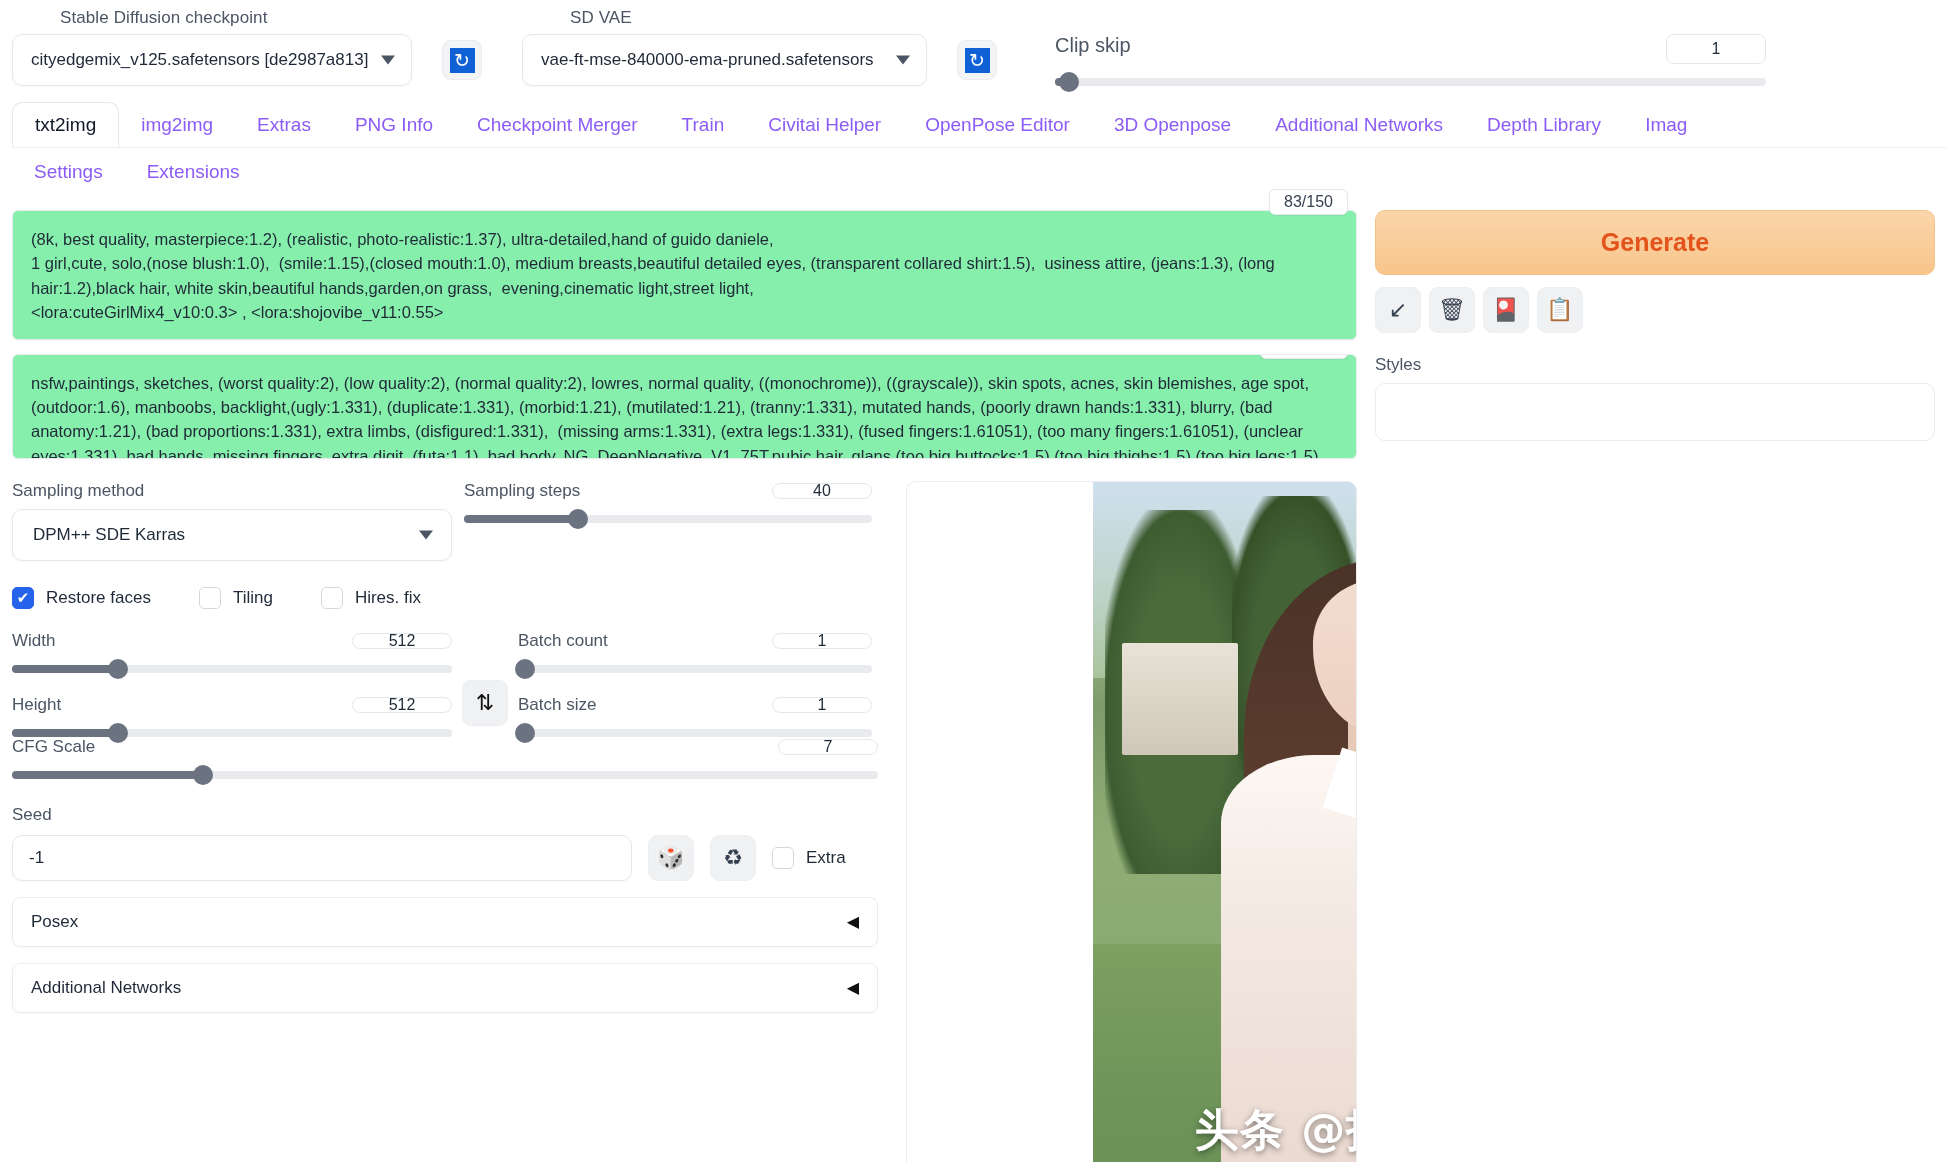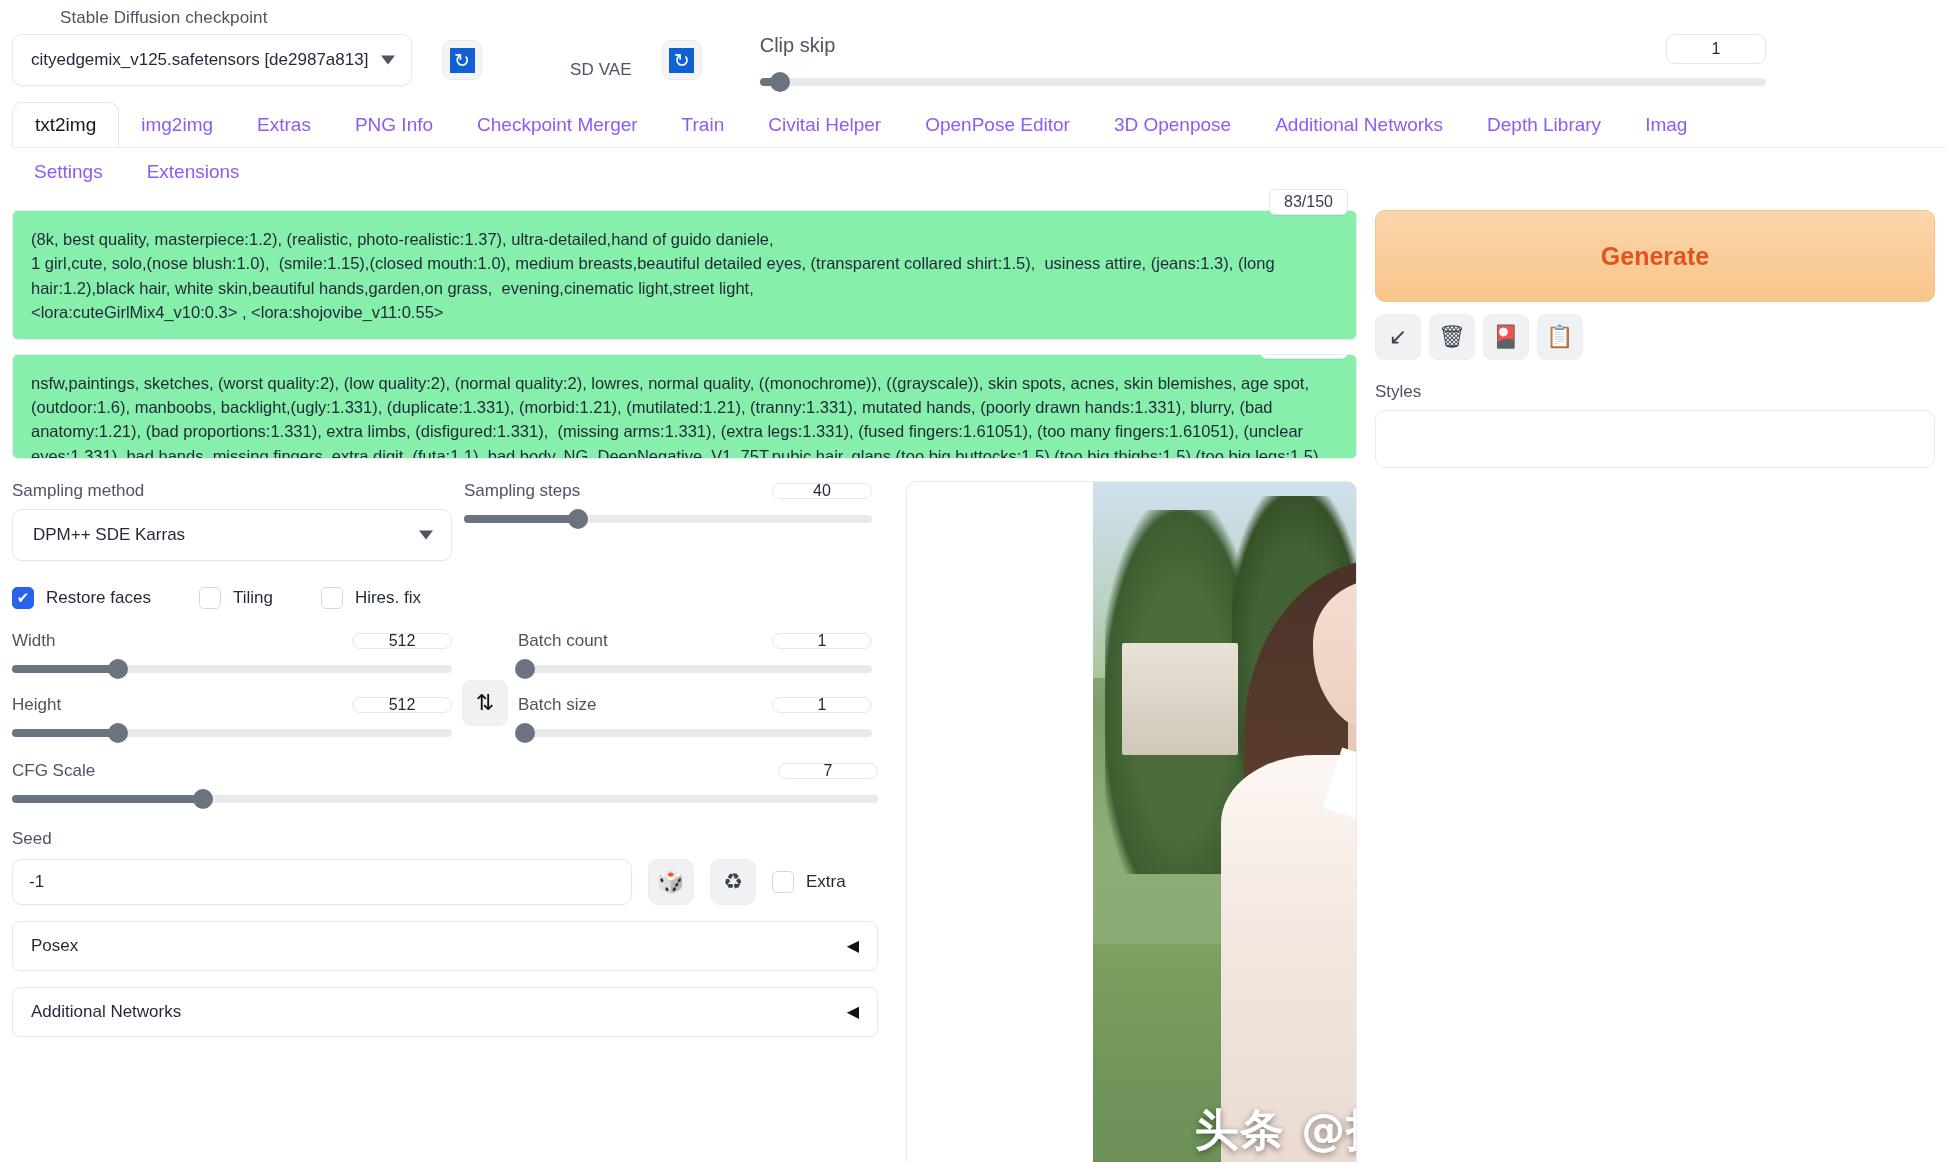--- a/index.html
+++ b/index.html
@@ -118,21 +118,21 @@
   .token-counter {
     position: absolute; right: 8px; top: -22px;
     background: #fff; border: 1px solid #e5e7eb; border-radius: 6px;
     font-size: 16px; color: #374151; padding: 3px 14px;
     box-shadow: 0 1px 2px rgba(0,0,0,.05);
   }
 
   
   .gen-btn {
     margin-top: 16px;
-    height: 92px; border-radius: 10px;
+    height: 65px; border-radius: 10px;
     background: linear-gradient(180deg, #fbd6ab 0%, #f8c58b 100%);
     border: 1px solid #f6c28a;
     display: flex; align-items: center; justify-content: center;
     color: #e3541c; font-size: 25px; font-weight: bold;
     cursor: pointer; width: 560px;
   }
   .icon-row { display: flex; gap: 8px; margin-top: 12px; }
   .sq-btn {
     width: 46px; height: 46px; border-radius: 9px;
     background: #f0f1f3; border: 1px solid #eceef1;
@@ -264,20 +264,24 @@
         <span class="caret"></span>
       </div>
     </div>
 
     <div class="refresh-btn">
       <div class="refresh-glyph">↻</div>
     </div>
 
     <div class="field-group" style="margin-left:40px">
       <div class="field-label">SD VAE</div>
+      <div class="select-box vae-select">
+        <span>vae-ft-mse-840000-ema-pruned.safetensors</span>
+        <span class="caret"></span>
+      </div>
     </div>
 
     <div class="refresh-btn">
       <div class="refresh-glyph">↻</div>
     </div>
 
     <div class="clipskip-wrap">
       <div class="clipskip-head">
         <div class="clipskip-label">Clip skip</div>
         <div class="num-box">1</div>
@@ -404,21 +408,21 @@
                 <div class="lab">Batch size</div>
                 <div class="numfield">1</div>
               </div>
               <div class="sld">
                 <div class="fill" id="bs-fill" style="width: 2%;"></div>
                 <div class="knob" id="bs-knob" style="left: 2%;"></div>
               </div>
             </div>
           </div>
 
-          <div style="margin-top:24px">
+          <div style="">
             <div class="labrow">
               <div class="lab">CFG Scale</div>
               <div class="numfield">7</div>
             </div>
             <div class="sld">
               <div class="fill" id="cfg-fill" style="width: 22%;"></div>
               <div class="knob" id="cfg-knob" style="left: 22%;"></div>
             </div>
           </div>
 

